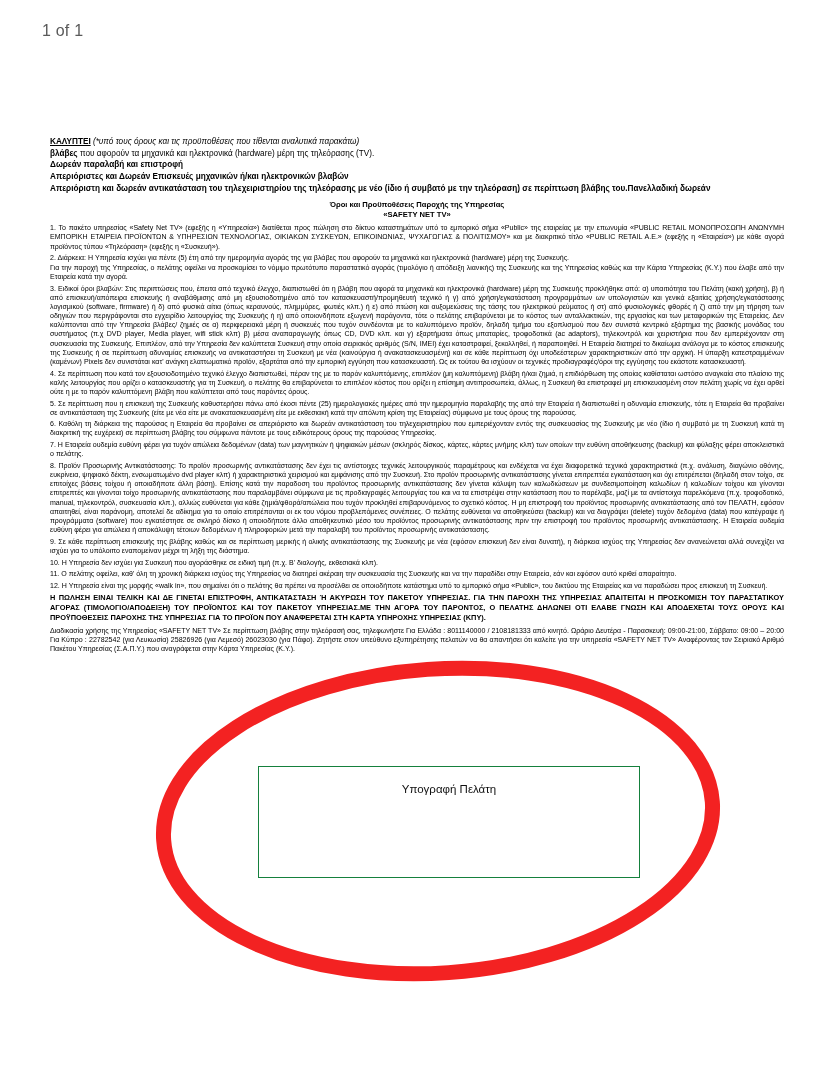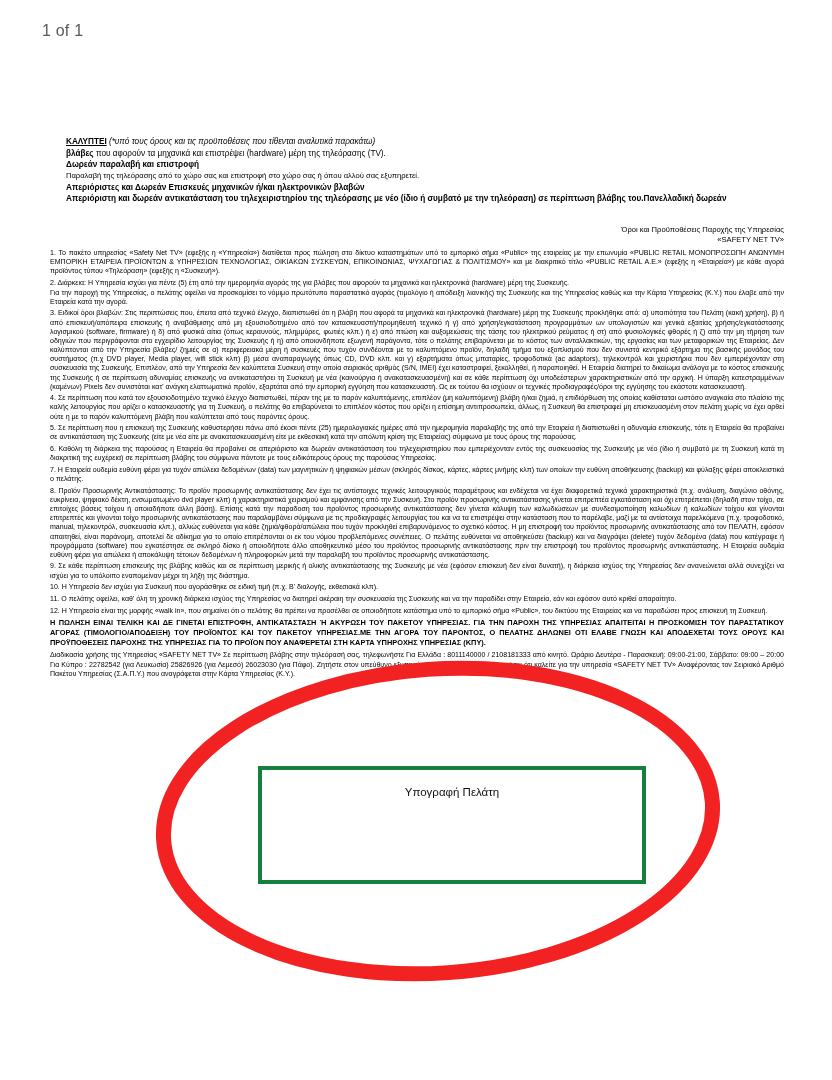--- a/index.html
+++ b/index.html
@@ -45,31 +45,30 @@
     font-size: 7.1px;
     line-height: 1.33;
     text-align: justify;
   }
   .doc b { font-weight: bold; }
   .doc u { text-decoration: underline; }
   .hdr-block { margin-bottom: 1px; }
   .hdr-line {
     font-size: 8.2px;
     line-height: 1.42;
-    margin-left: 16px;
   }
   .hdr-line.small {
     font-size: 7.6px;
     font-weight: normal;
   }
   .center-title {
-    text-align: right;
+    text-align: center;
     font-size: 7.6px;
-    font-weight: normal;
-    margin-top: 20px;
+    font-weight: bold;
+    margin-top: 6px;
     line-height: 1.35;
   }
   .para {
     margin-top: 2.5px;
     text-align: justify;
     font-size: 7.05px;
     line-height: 1.3;
   }
   .para-tight {
     margin-top: 0.5px;
@@ -80,21 +79,21 @@
     line-height: 1.36;
     text-align: justify;
     margin-top: 3px;
   }
   .sig-box {
     position: absolute;
     left: 258px;
     top: 718px;
     width: 380px;
     height: 110px;
-    border: 4px solid #15803d;
+    border: 1px solid #15803d;
     background: transparent;
   }
   .sig-label {
     position: absolute;
     top: 16px;
     left: 0;
     width: 100%;
     text-align: center;
     font-size: 11.5px;
     color: #111111;
@@ -115,23 +114,22 @@
 <div class="viewer">
 
   <div class="page-indicator">1 of 1</div>
 
   <div class="page-sheet">
 
     <div class="doc">
 
       <div class="hdr-block">
         <div class="hdr-line"><b><u>ΚΑΛΥΠΤΕΙ</u></b> <i>(*υπό τους όρους και τις προϋποθέσεις που τίθενται αναλυτικά παρακάτω)</i></div>
-        <div class="hdr-line"><b>βλάβες</b> <span>που αφορούν τα μηχανικά και επιστρέψει (hardware) μέρη της τηλεόρασης (TV).</span></div>
+        <div class="hdr-line"><b>βλάβες</b> <span>που αφορούν τα μηχανικά και ηλεκτρονικά (hardware) μέρη της τηλεόρασης (TV).</span></div>
         <div class="hdr-line"><b>Δωρεάν παραλαβή και επιστροφή</b></div>
-        <div class="hdr-line small">Παραλαβή της τηλεόρασης από το χώρο σας και επιστροφή στο χώρο σας ή όπου αλλού σας εξυπηρετεί.</div>
         <div class="hdr-line"><b>Απεριόριστες και Δωρεάν Επισκευές μηχανικών ή/και ηλεκτρονικών βλαβών</b></div>
         <div class="hdr-line"><b>Απεριόριστη και δωρεάν αντικατάσταση του τηλεχειριστηρίου της τηλεόρασης με νέο (ίδιο ή συμβατό με την τηλεόραση) σε περίπτωση βλάβης του.Πανελλαδική δωρεάν</b></div>
       </div>
 
       <div class="center-title">
         <div>Όροι και Προϋποθέσεις Παροχής της Υπηρεσίας</div>
         <div>«SAFETY NET TV»</div>
       </div>
 
       <div class="para">1. Το πακέτο υπηρεσίας «Safety Net TV» (εφεξής η «Υπηρεσία») διατίθεται προς πώληση στο δίκτυο καταστημάτων υπό το εμπορικό σήμα «Public» της εταιρείας με την επωνυμία «PUBLIC RETAIL ΜΟΝΟΠΡΟΣΩΠΗ ΑΝΩΝΥΜΗ ΕΜΠΟΡΙΚΗ ΕΤΑΙΡΕΙΑ ΠΡΟΪΟΝΤΩΝ &amp; ΥΠΗΡΕΣΙΩΝ ΤΕΧΝΟΛΟΓΙΑΣ, ΟΙΚΙΑΚΩΝ ΣΥΣΚΕΥΩΝ, ΕΠΙΚΟΙΝΩΝΙΑΣ, ΨΥΧΑΓΩΓΙΑΣ &amp; ΠΟΛΙΤΙΣΜΟΥ» και με διακριτικό τίτλο «PUBLIC RETAIL A.E.» (εφεξής η «Εταιρεία») με κάθε αγορά προϊόντος τύπου «Τηλεόραση» (εφεξής η «Συσκευή»).</div>

